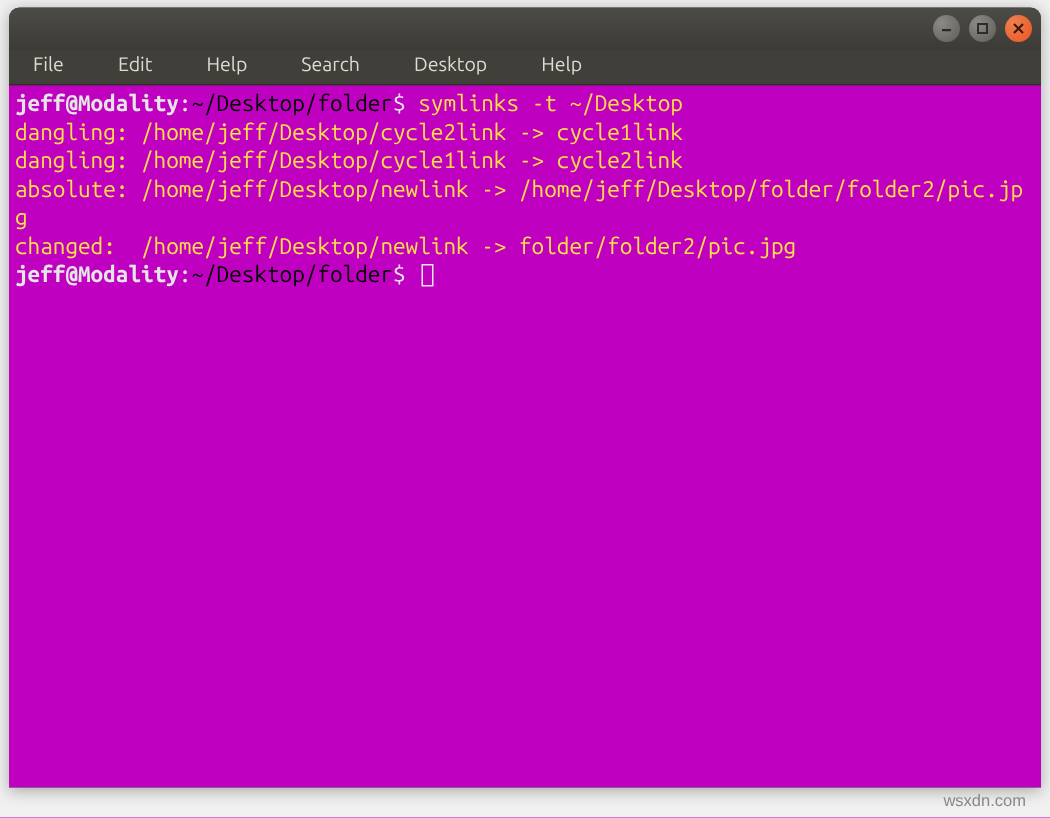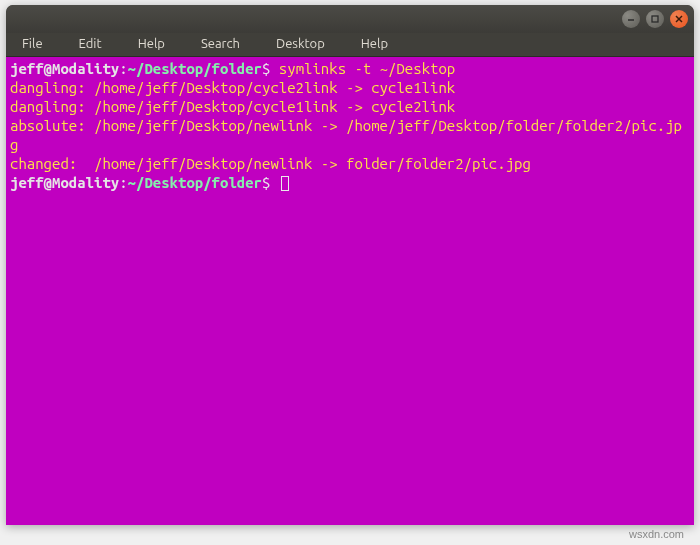--- a/index.html
+++ b/index.html
@@ -80,21 +80,21 @@
       padding: 2px 4px;
       font-family: "Ubuntu Mono", "DejaVu Sans Mono", Consolas, monospace;
       font-size: 15px;
       line-height: 19px;
       overflow: hidden;
       white-space: pre-wrap;
       word-break: break-all;
     }
     .t-green { color: #e5e5e5; font-weight: bold; }
     .t-white { color: #eaeaea; }
-    .t-cyan { color: #86efac; font-weight: bold; }
+    .t-cyan { color: #000000; font-weight: normal; }
     .t-text { color: #fde047; }
     .cursor {
       display: inline-block;
       width: 8px;
       height: 15px;
       border: 1px solid #eaeaea;
       vertical-align: text-bottom;
       margin-left: 2px;
     }
     .watermark {

